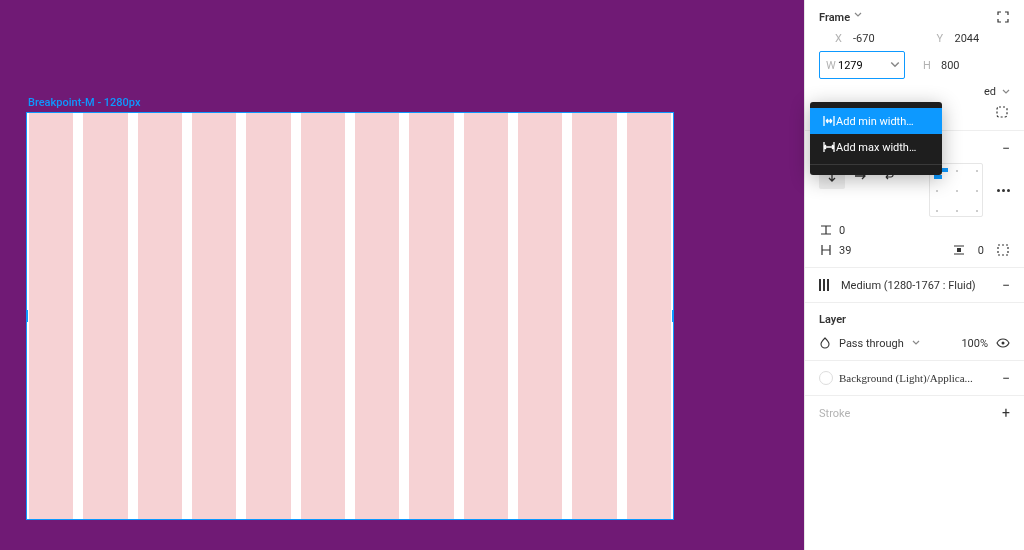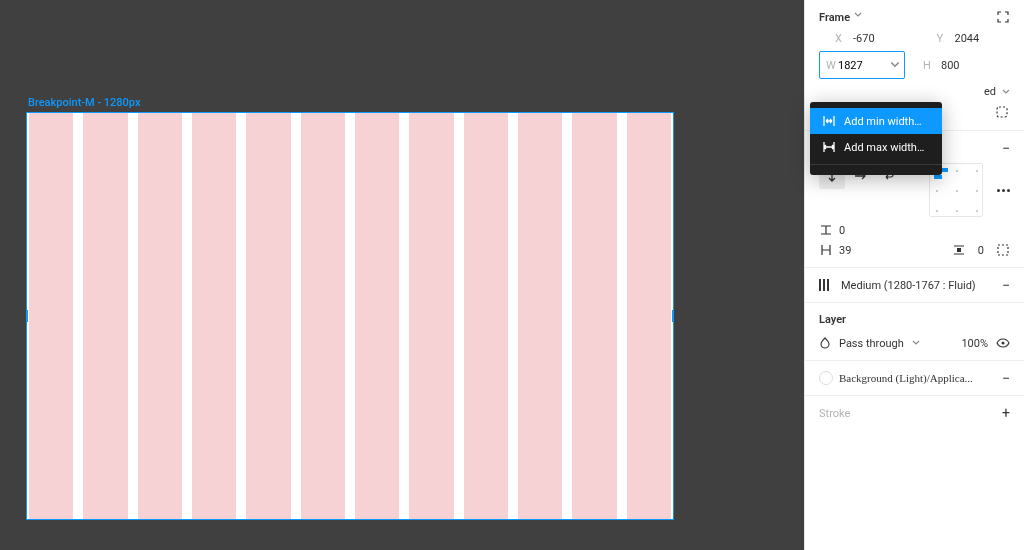--- a/index.html
+++ b/index.html
@@ -1,20 +1,20 @@
 <!DOCTYPE html>
 <html><head>
 <meta charset="utf-8">
 <style>
   * { box-sizing: border-box; margin: 0; padding: 0; font-family: -apple-system, BlinkMacSystemFont, "Segoe UI", Roboto, sans-serif; }
   html, body { width: 1024px; height: 550px; overflow: hidden; }
   body { display: flex; background: #f5f5f5; }
 
   
-  .canvas { flex: 1; position: relative; background: #404040; }
+  .canvas { flex: 1; position: relative; background: #701a75; }
   .frame-label { position: absolute; left: 28px; top: 96px; font-size: 11px; color: #0d99ff; font-weight: 500; }
   .frame { position: absolute; left: 26px; top: 112px; width: 648px; height: 408px; background: #fff; border: 1.5px solid #0d99ff; }
   .columns { position: absolute; inset: 0; display: flex; gap: 10px; padding: 0 2px; }
   .col { flex: 1; background: #f6d2d4; }
   .handle { position: absolute; width: 2px; height: 12px; background: #0d99ff; top: 50%; transform: translateY(-50%); }
   .handle.left { left: -1px; }
   .handle.right { right: -1px; }
 
   
   .panel { width: 220px; background: #fff; border-left: 1px solid #e6e6e6; font-size: 11px; color: #333; display: flex; flex-direction: column; }
@@ -35,21 +35,21 @@
   .w-input-wrap .field-label { color:#b3b3b3; }
   .w-input-wrap .field-value { color:#000; }
   .w-input-wrap .dd { width: 10px; color:#888; }
 
   .icon-btn { width: 26px; height: 26px; display: flex; align-items: center; justify-content: center; border-radius: 2px; color: #333; }
   .icon-btn.active { background: #eee; }
   .plus, .minus { font-size: 14px; color: #333; line-height: 1; }
 
   
   .dropdown { position: absolute; left: 810px; top: 102px; width: 132px; background: #1e1e1e; border-radius: 3px; padding: 6px 0; box-shadow: 0 4px 20px rgba(0,0,0,.3); z-index: 5; }
-  .dd-item { display: flex; align-items: center; gap: 8px; padding: 6px 12px; color: #fff; font-size: 11px; white-space: nowrap; }
+  .dd-item { display: flex; align-items: center; gap: 0; padding: 6px 12px; color: #fff; font-size: 11px; white-space: nowrap; }
   .dd-item.hl { background: #0d99ff; }
   .dd-icon { width: 14px; height: 14px; flex-shrink: 0; }
 
   
   .al-dir { display:flex; gap:2px; }
   .al-dir .icon-btn { width:26px; height:26px; }
   .al-align { width:54px; height:54px; border:1px solid #e6e6e6; border-radius:2px; position:relative; }
   .al-align .bar1 { position:absolute; left:4px; top:4px; width:14px; height:4px; background:#0d99ff;}
   .al-align .bar2 { position:absolute; left:4px; top:11px; width:8px; height:4px; background:#0d99ff;}
   .al-align .dot { position:absolute; width:2px; height:2px; background:#ccc; }
@@ -109,21 +109,21 @@
       <span style="width:10px"></span>
       <span class="field-label">X</span>
       <span class="field-value">-670</span>
       <span style="width:16px"></span>
       <span class="field-label">Y</span>
       <span class="field-value">2044</span>
     </div>
     <div class="row" style="align-items:center;">
       <div class="w-input-wrap">
         <span class="field-label">W</span>
-        <span class="field-value">1827</span>
+        <span class="field-value">1279</span>
         <svg class="dd" viewBox="0 0 8 8">
             <path d="M1 2l3 3 3-3" stroke="#888" stroke-width="1.2" fill="none"></path>
           </svg>
       </div>
       <span style="width:6px"></span>
       <span class="field-label">H</span>
       <span class="field-value">800</span>
     </div>
     <div class="row" style="justify-content:flex-end; margin-top:2px;">
       <span style="color:#333;">ed</span>

